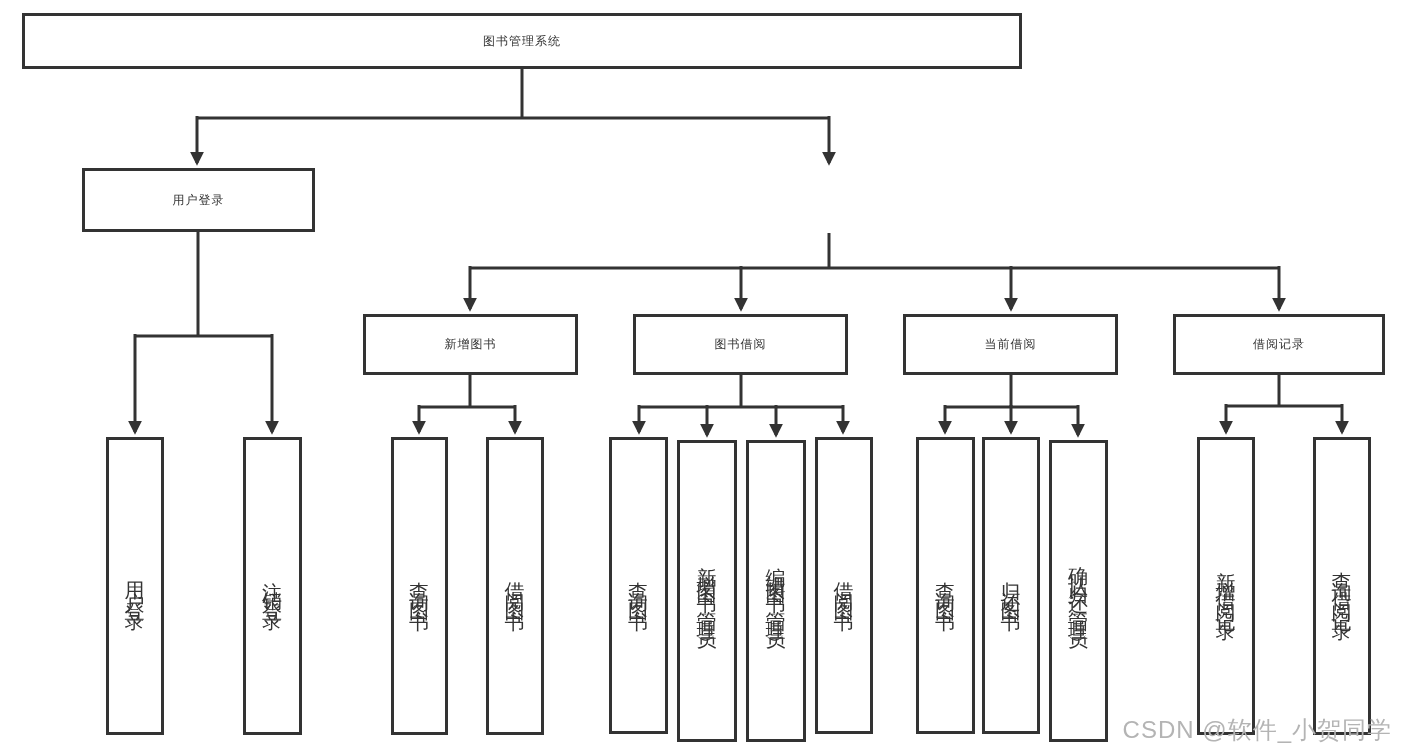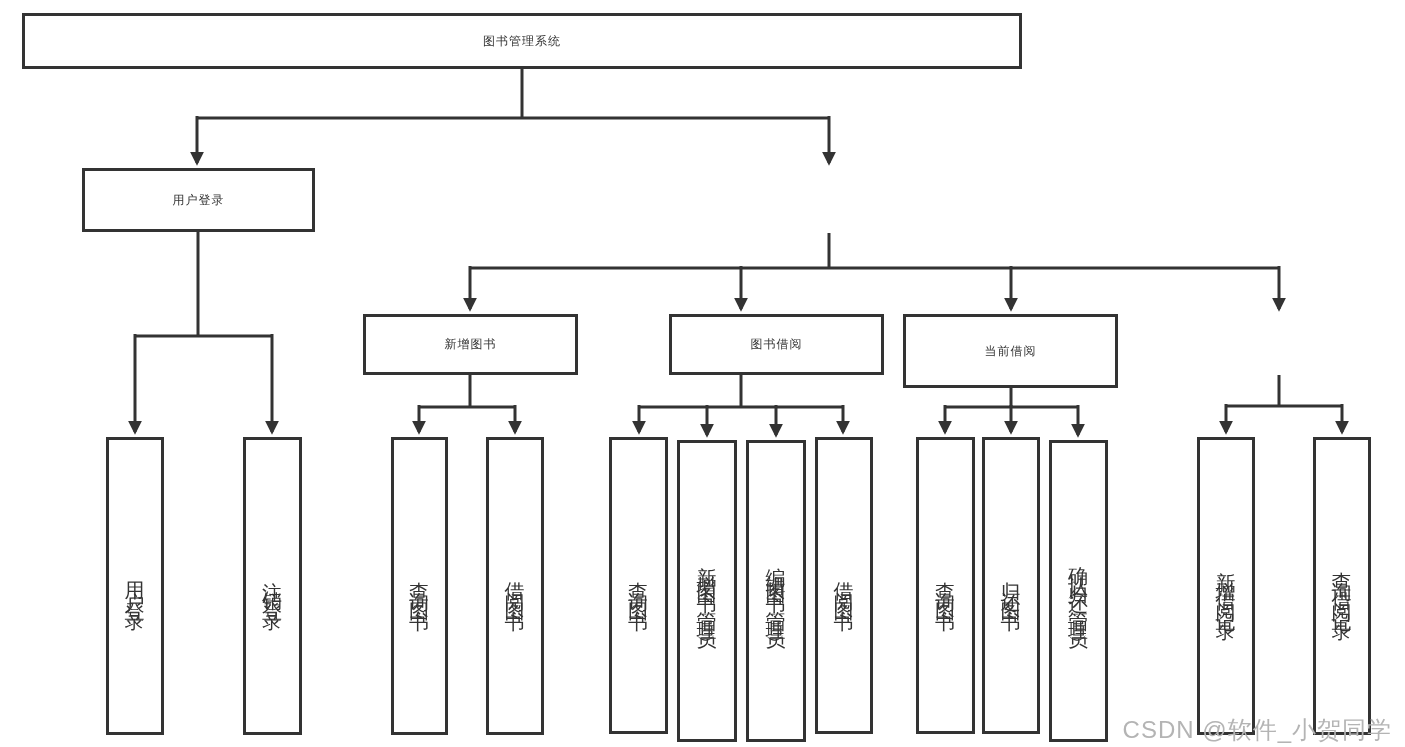--- a/index.html
+++ b/index.html
@@ -16,22 +16,22 @@
   .vnode{
     writing-mode:vertical-rl;text-orientation:mixed;
     letter-spacing:10px;line-height:1;font-size:20px;
   }
   .vnode.vlong{letter-spacing:9px;}
   
   #n-root          {left:22px;  top:13px;  width:1000px;height:56px;}
   #n-user-login    {left:82px;  top:168px; width:233px; height:64px;}
   #n-book-mgmt     {left:712px; top:168px; width:235px; height:65px;}
   #n-new-book-rec  {left:363px; top:314px; width:215px; height:61px;}
-  #n-book-borrow   {left:633px; top:314px; width:215px; height:61px;margin-left:36px;}
-  #n-current-borrow{left:903px; top:314px; width:215px; height:74px;}
+  #n-book-borrow   {left:633px; top:314px; width:215px; height:61px;}
+  #n-current-borrow{left:903px; top:314px; width:215px; height:61px;}
   #n-borrow-records{left:1173px;top:314px; width:212px; height:61px;}
   #n-ul-login      {left:106px; top:437px; width:58px;  height:298px;}
   #n-ul-logout     {left:243px; top:437px; width:59px;  height:298px;}
   #n-nbr-query     {left:391px; top:437px; width:57px;  height:298px;}
   #n-nbr-borrow    {left:486px; top:437px; width:58px;  height:298px;}
   #n-bb-query      {left:609px; top:437px; width:59px;  height:297px;}
   #n-bb-add        {left:677px; top:440px; width:60px;  height:302px;}
   #n-bb-edit       {left:746px; top:440px; width:60px;  height:302px;}
   #n-bb-borrow     {left:815px; top:437px; width:58px;  height:297px;}
   #n-cb-query      {left:916px; top:437px; width:59px;  height:297px;}
@@ -99,20 +99,21 @@
     </g>
   </svg>
 
   <div class="node" id="n-root">图书管理系统</div>
 
   <div class="node" id="n-user-login">用户登录</div>
 
   <div class="node" id="n-new-book-rec">新增图书</div>
   <div class="node" id="n-book-borrow">图书借阅</div>
   <div class="node" id="n-current-borrow">当前借阅</div>
+  <div class="node" id="n-borrow-records">借阅记录</div>
 
   <div class="node vnode" id="n-ul-login">用户登录</div>
   <div class="node vnode" id="n-ul-logout">注销登录</div>
 
   <div class="node vnode" id="n-nbr-query">查询图书</div>
   <div class="node vnode" id="n-nbr-borrow">借阅图书</div>
 
   <div class="node vnode" id="n-bb-query">查询图书</div>
   <div class="node vnode vlong" id="n-bb-add">新增图书（管理员）</div>
   <div class="node vnode vlong" id="n-bb-edit">编辑图书（管理员）</div>

